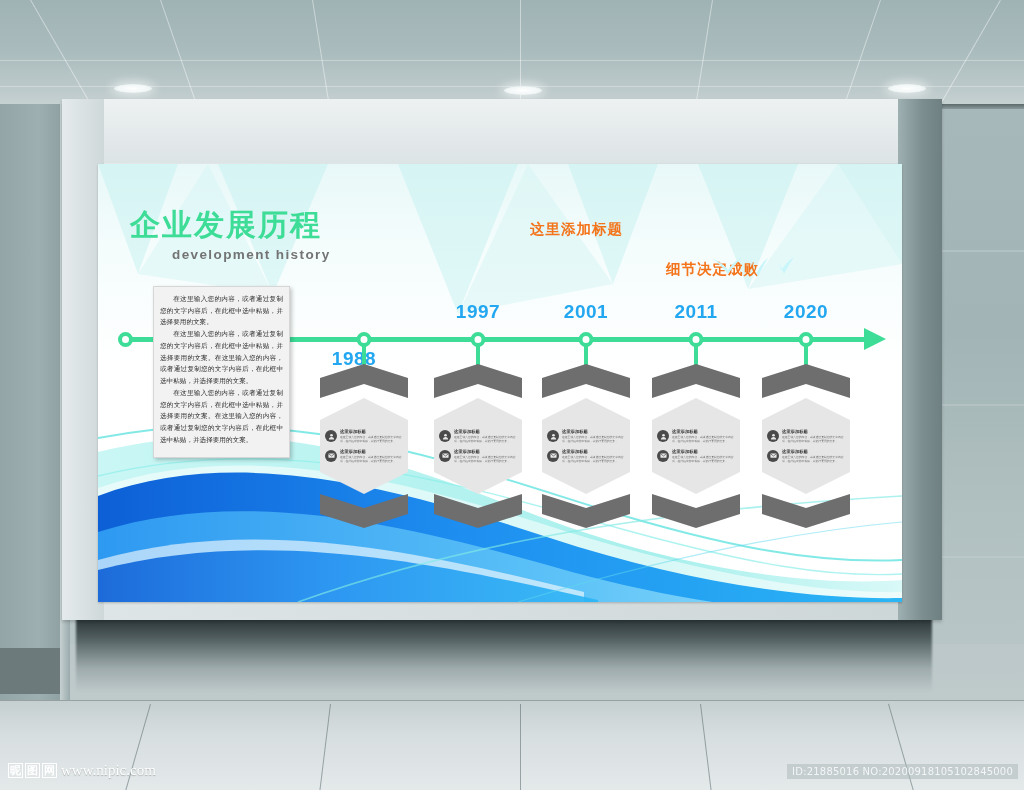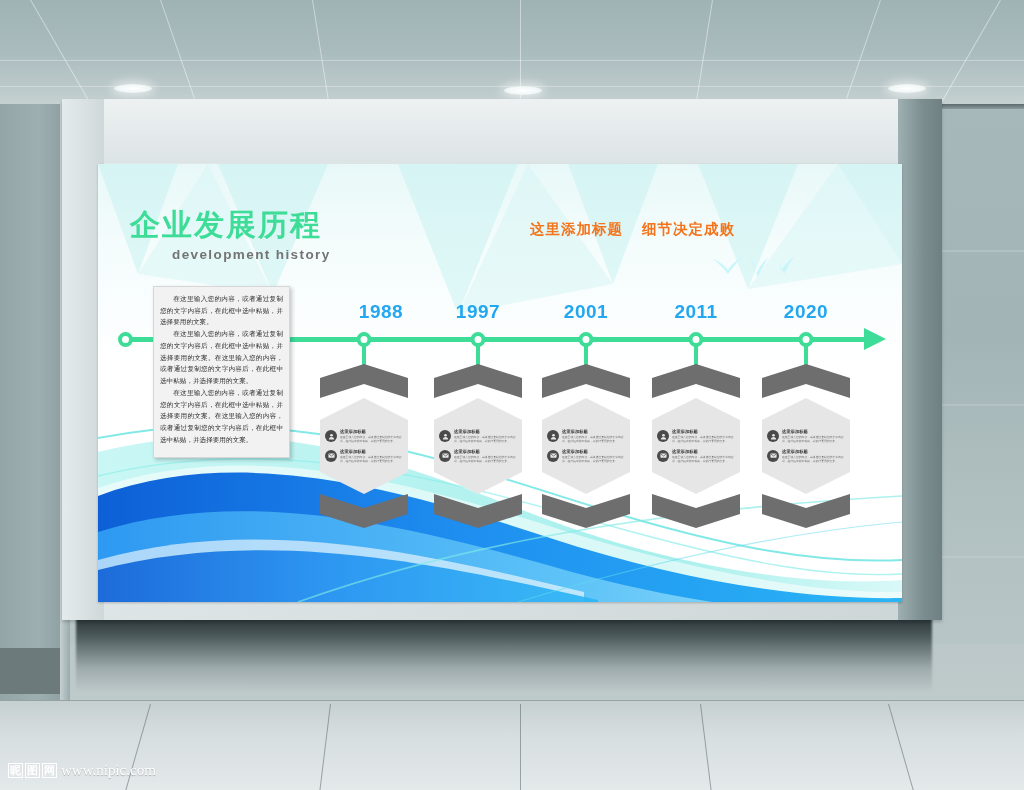--- a/index.html
+++ b/index.html
@@ -58,21 +58,21 @@
   
   .waves{position:absolute;left:0;bottom:0;width:804px;height:210px;}
 
   
   .title-cn{position:absolute;left:32px;top:46px;font-size:30px;font-weight:bold;
     color:#3ddc97;letter-spacing:2px;line-height:1;}
   .title-en{position:absolute;left:74px;top:83px;font-size:13.5px;font-weight:bold;
     color:#737373;letter-spacing:1.4px;}
   .slogan{position:absolute;top:56px;font-size:14.5px;font-weight:bold;color:#f4741b;letter-spacing:1px;}
   .slogan-a{left:432px;}
-  .slogan-b{left:544px;}
+  .slogan-b{left:568px;margin-top:40px;}
   .birds{position:absolute;left:610px;top:84px;width:100px;height:36px;}
 
   
   .intro{position:absolute;left:50px;top:122px;width:130px;}
   .intro-tab{display:flex;height:28px;width:137px;align-items:stretch;}
   .intro-tab-dot{width:32px;background:#7c7c7c;display:flex;align-items:center;justify-content:center;}
   .intro-tab-dot i{display:block;width:10px;height:10px;border-radius:50%;background:#fff;}
   .intro-tab-label{flex:1;background:#22bdf0;color:#fff;font-size:12.5px;font-weight:bold;
     letter-spacing:4px;display:flex;align-items:center;justify-content:center;}
   .intro-body{width:123px;margin-left:5px;background:#f2f2f2;border:1px solid #d6d6d6;
@@ -227,21 +227,21 @@
       <path d="M0 46 C190 10 340 66 500 116 C630 156 720 172 804 168" fill="none" stroke="#64e4e0" stroke-width="2" opacity=".8"></path>
       <path d="M0 84 C180 40 350 88 520 136 C650 172 730 186 804 182" fill="none" stroke="#8ceeea" stroke-width="1.4" opacity=".7"></path>
       <path d="M200 210 C340 160 520 120 804 104" fill="none" stroke="#7fe9e5" stroke-width="1.6" opacity=".65"></path>
       <path d="M420 210 C560 168 690 140 804 130" fill="none" stroke="#5fd9ef" stroke-width="1.2" opacity=".5"></path>
     </svg>
 
     <div class="tl-line"></div>
     <div class="tl-start"></div>
     <div class="tl-arrow"></div>
     <div id="timeline-nodes">
-        <div class="tl-year" style="left: 283px;">1988</div>
+        <div class="tl-year" style="left: 256px; margin-top: 47px;">1988</div>
         <div class="tl-dot" style="left: 266px;"></div>
         <div class="tl-stem" style="left: 266px;"></div>
         <div class="hex" style="left: 266px;">
           <div class="chev-top"></div>
           <div class="hex-body">
             <div class="hex-row">
               <span class="hex-ico">
                 <svg viewBox="0 0 16 16">
                   <circle cx="8" cy="5" r="3" fill="#e8e8e8"></circle>
                   <path d="M2 15c0-3.6 2.7-5.6 6-5.6s6 2 6 5.6z" fill="#e8e8e8"></path>
@@ -411,14 +411,15 @@
   </div>
 
   <div class="wm">
     <span class="wm-logo">
       <span>昵</span>
       <span>图</span>
       <span>网</span>
     </span>
     <span class="wm-url">www.nipic.com</span>
   </div>
+  <div class="idtag">ID:21885016 NO:20200918105102845000</div>
 
 </div>
 
 </body></html>

